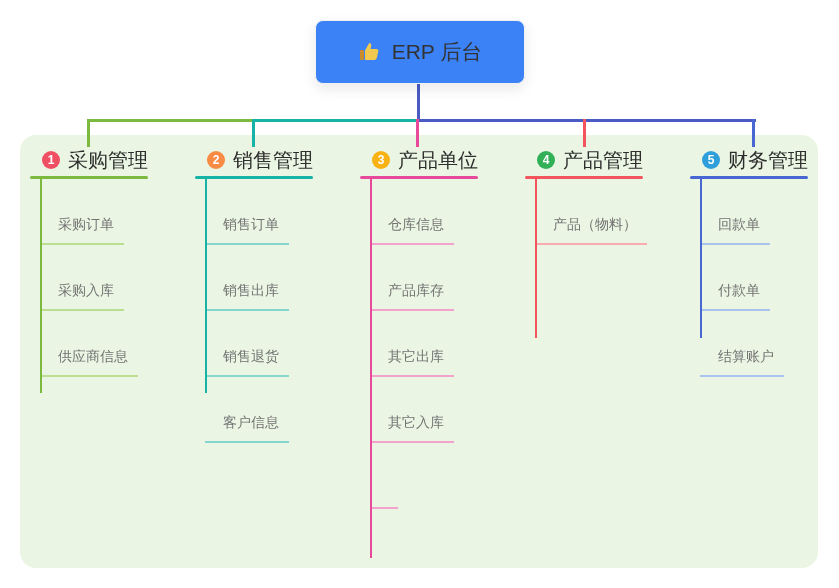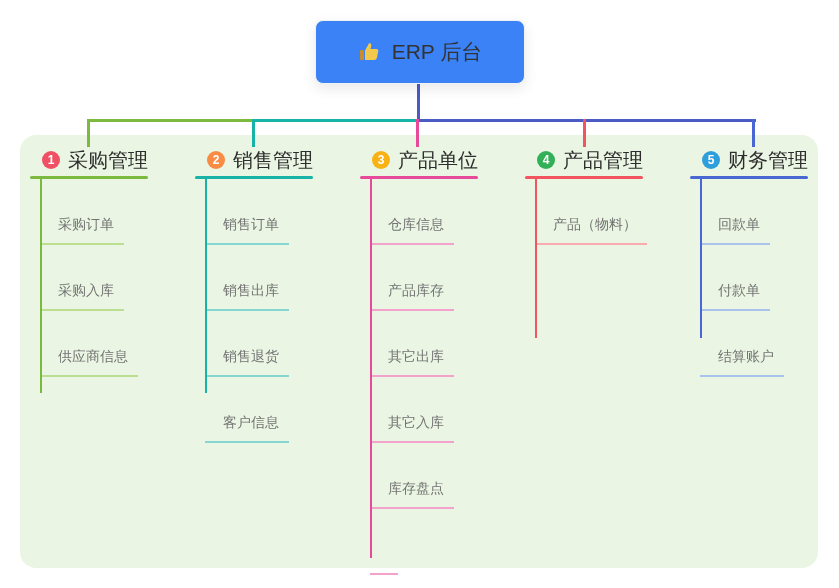--- a/index.html
+++ b/index.html
@@ -146,23 +146,20 @@
       <div class="item">
     <span class="item-label">产品库存</span>
   </div>
       <div class="item">
     <span class="item-label">其它出库</span>
   </div>
       <div class="item">
     <span class="item-label">其它入库</span>
   </div>
       <div class="item">
-    <span class="item-label">库存盘点</span>
-  </div>
-      <div class="item">
     
   </div>
     </div>
 </div>
 
 <div class="branch bx3" style="--c: #F2555E; --light: #F9ABAF; --badge: #31B057;">
   <div class="branch-header">
     <span class="badge">4</span>
     <span class="branch-label">产品管理</span>
   </div>

